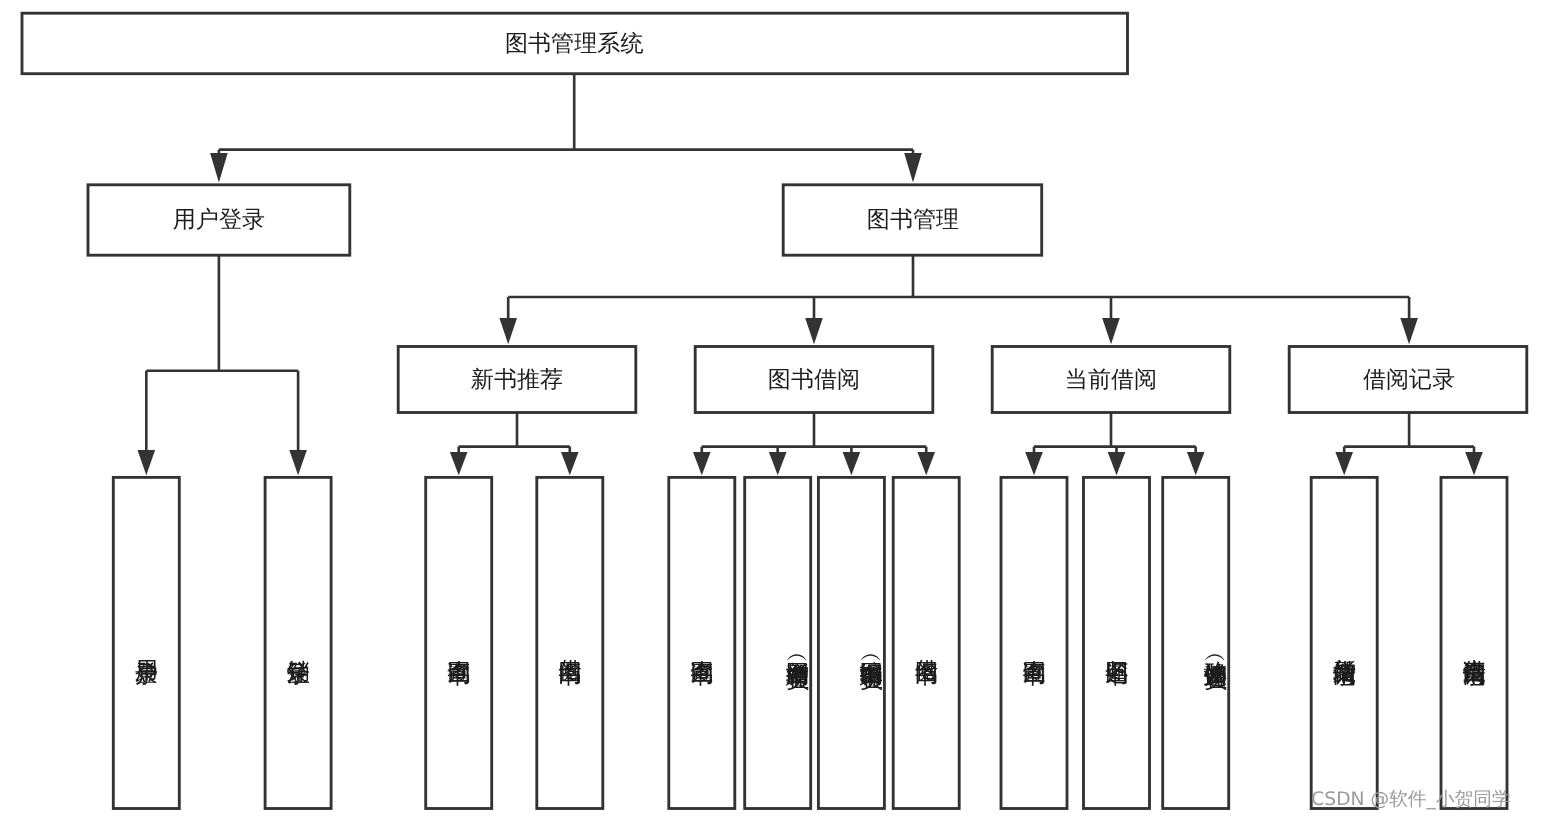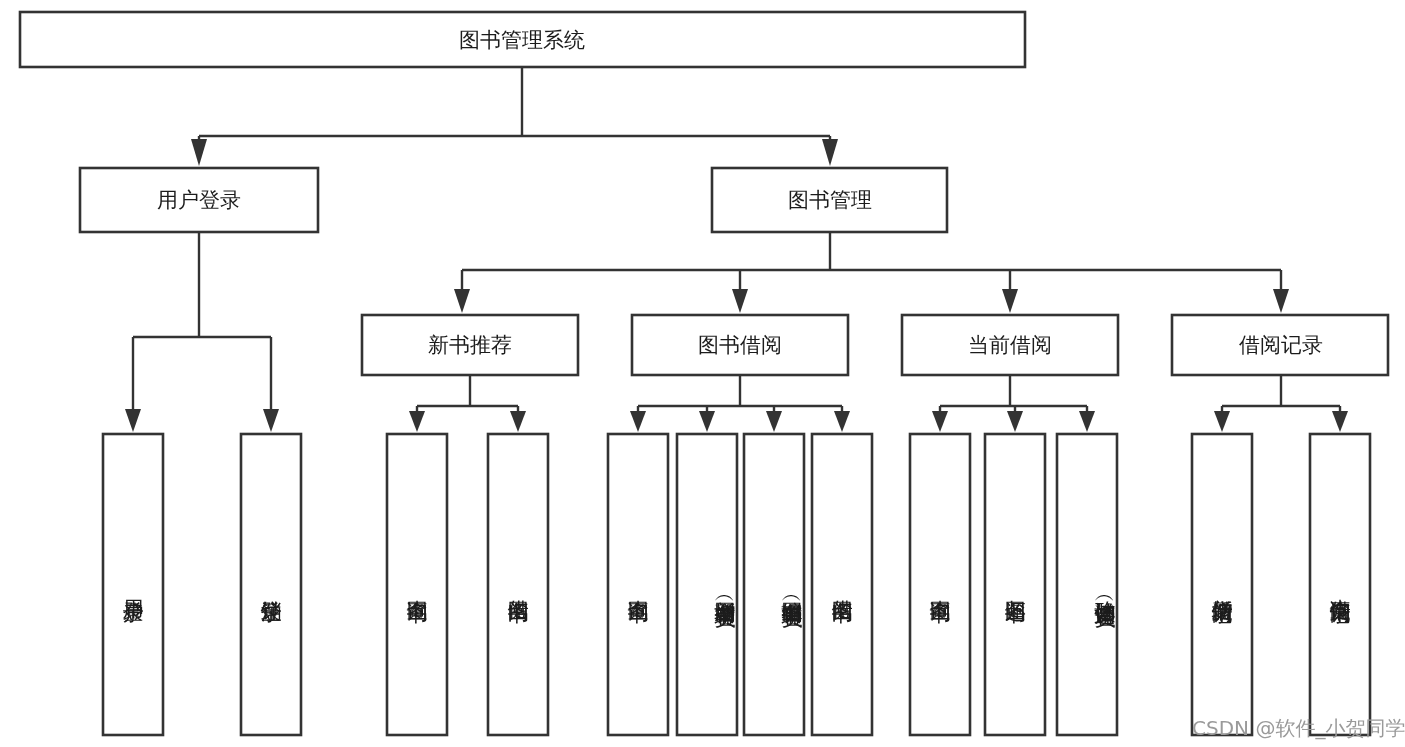--- a/index.html
+++ b/index.html
@@ -64,21 +64,21 @@
     color: #1c1c1c;
     writing-mode: vertical-rl;
     text-orientation: upright;
     letter-spacing: 1px;
     white-space: nowrap;
     pointer-events: none;
   }
   .watermark {
     position: absolute;
     font-family: "DejaVu Sans", "Liberation Sans", sans-serif;
-    font-size: 20px;
+    font-size: 17px;
     color: #9a9a9a;
     white-space: nowrap;
   }
 </style>
 </head>
 <body>
 
 <div id="diagram-root">
 
   <svg id="tree-svg" viewBox="0 0 1405 747">

